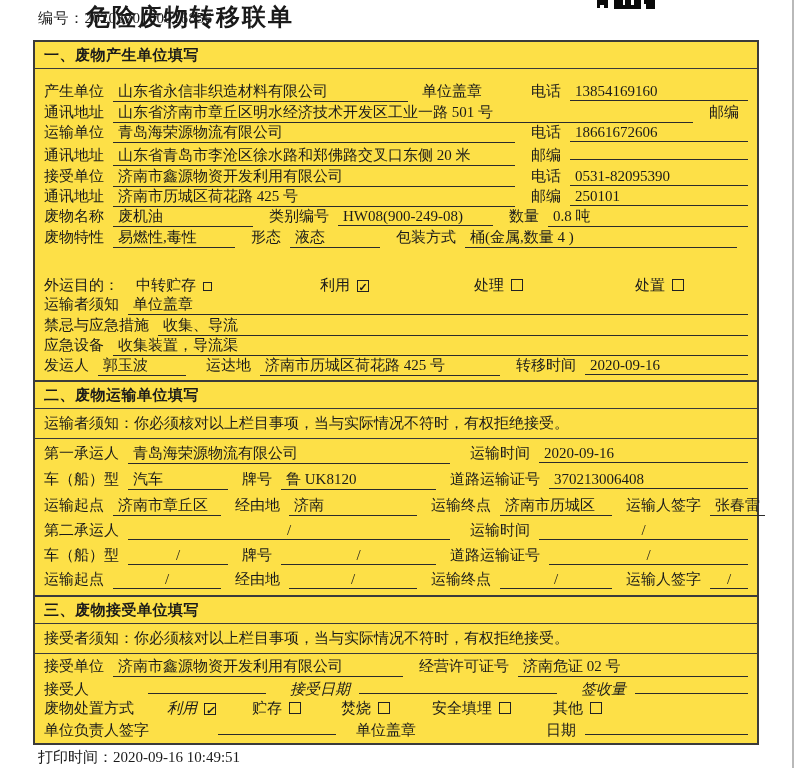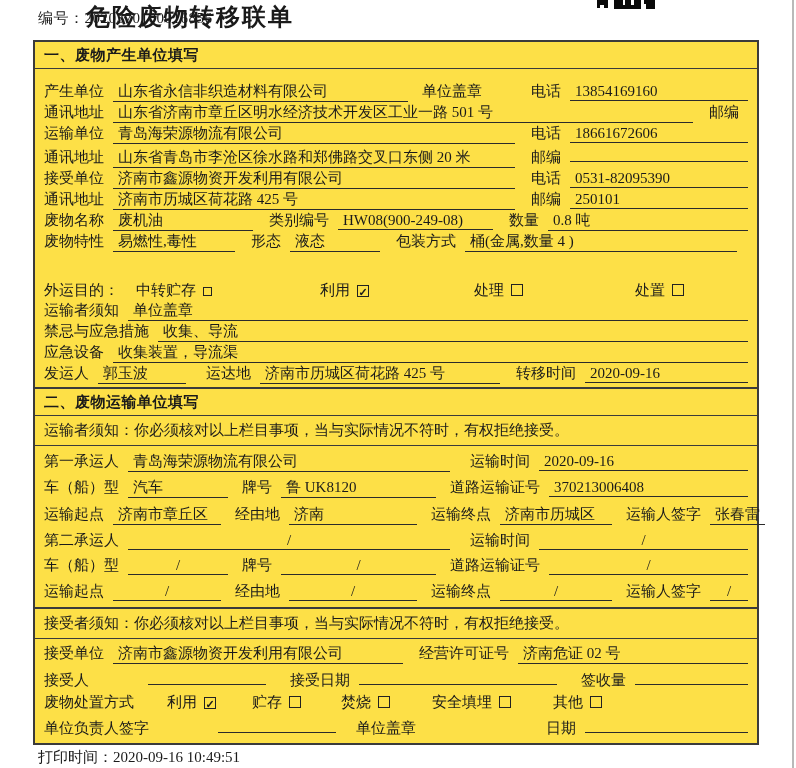--- a/index.html
+++ b/index.html
@@ -40,21 +40,21 @@
   .row{display:flex;align-items:baseline;white-space:nowrap;}
   .lbl{flex:0 0 auto;padding-right:9px;}
   .val{
     border-bottom:1px solid #2b2b2b;padding:0 5px;box-sizing:border-box;
     flex:0 0 auto;min-height:17px;
   }
   .fill{flex:1 1 auto;}
   .center{text-align:center;}
   .static{flex:0 0 auto;}
   .ml8{margin-left:8px;}.ml14{margin-left:14px;}.ml16{margin-left:16px;}
-  .ml20{margin-left:20px;}.ml24{margin-left:24px;}
+  .ml20{margin-left:20px;}.ml24{margin-left:24px;font-style:italic;}
 
   .cb{
     display:inline-block;width:12px;height:12px;border:1px solid #222;
     margin-left:7px;vertical-align:-1px;font-size:11px;line-height:12px;
     text-align:center;font-weight:bold;box-sizing:border-box;
   }
   .cb-opt{flex:0 0 auto;}
   .print-time{position:absolute;left:38px;top:748px;font-size:15px;}
 </style>
 </head>
@@ -231,20 +231,21 @@
         <span class="lbl ml14">运输终点</span>
         <span class="val center" style="width:112px;">/</span>
         <span class="lbl ml14">运输人签字</span>
         <span class="val fill center">/</span>
       </div>
 
     </div>
   </div>
 
   <div class="section" id="section3">
+    <div class="sec-head">三、废物接受单位填写</div>
     <div class="sec-note">接受者须知：你必须核对以上栏目事项，当与实际情况不符时，有权拒绝接受。</div>
     <div class="sec-body">
 
       <div class="row">
         <span class="lbl">接受单位</span>
         <span class="val" style="width:290px;">济南市鑫源物资开发利用有限公司</span>
         <span class="lbl ml16">经营许可证号</span>
         <span class="val fill">济南危证 02 号</span>
       </div>
 

